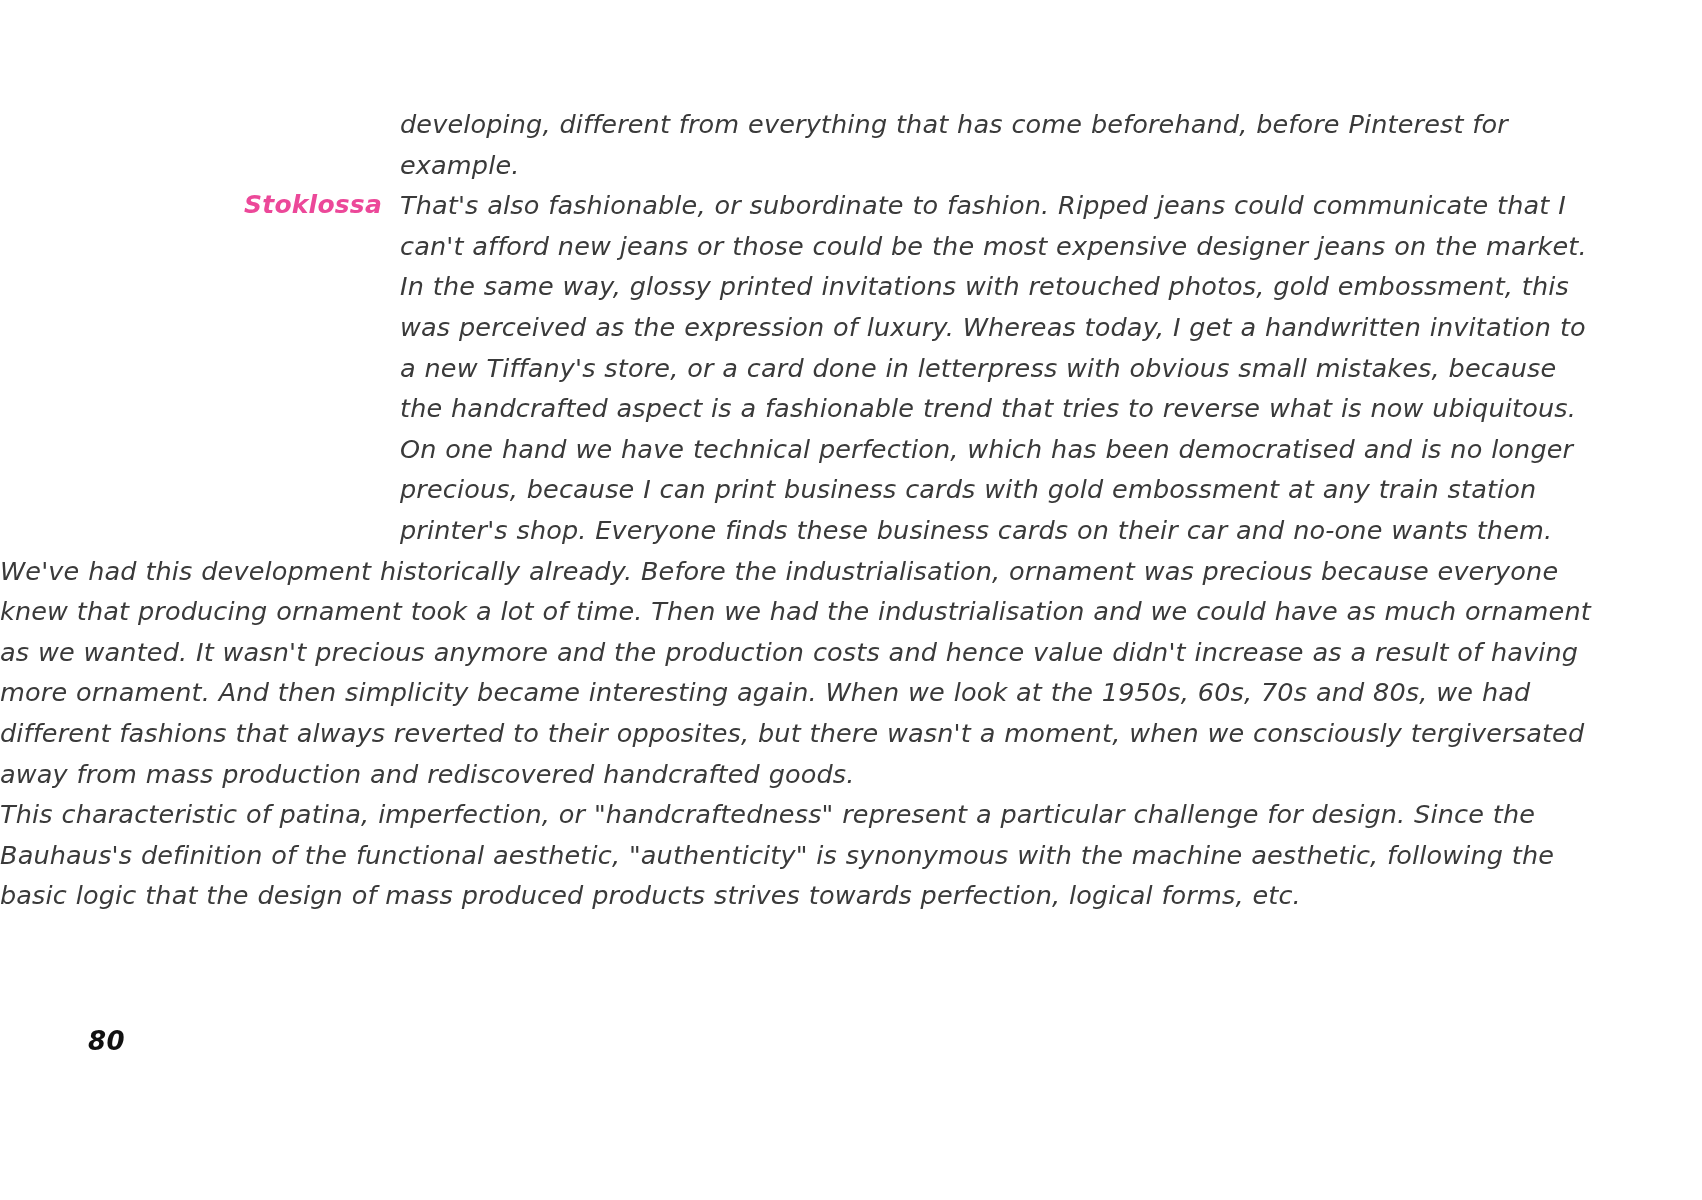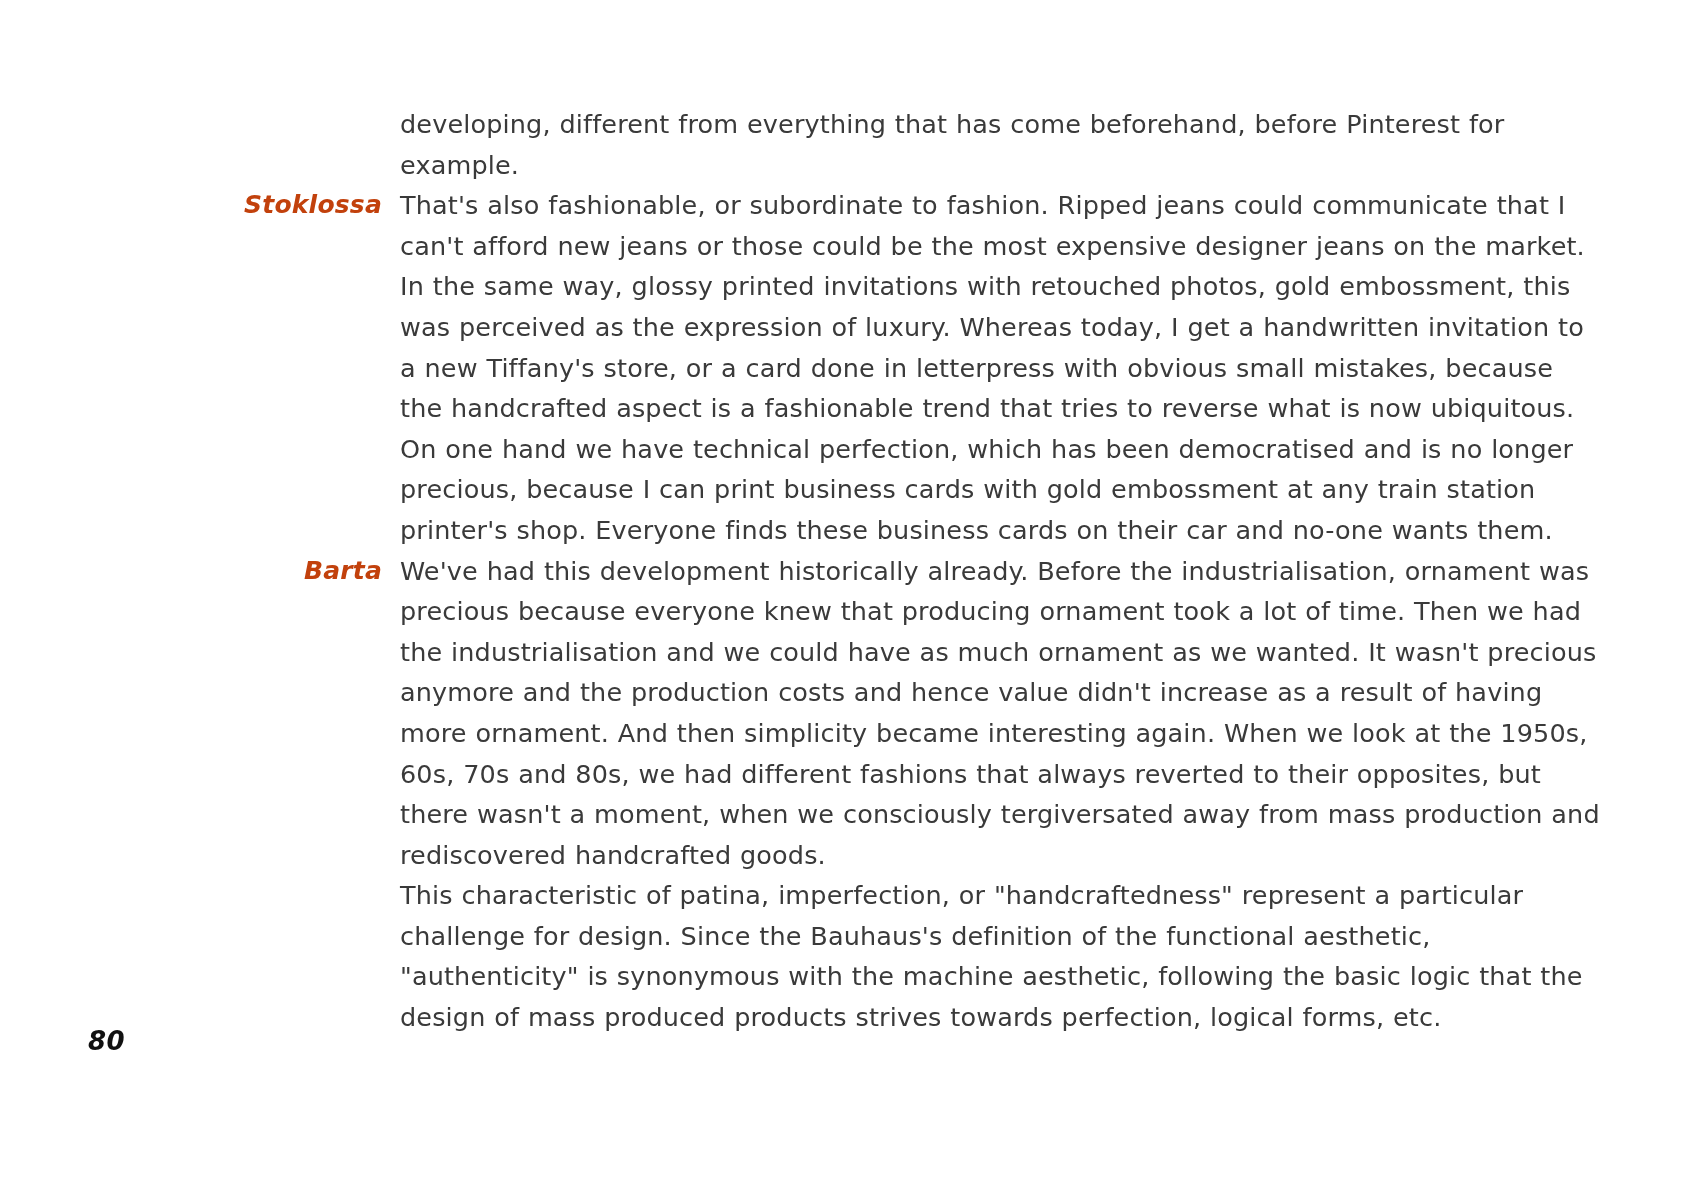--- a/index.html
+++ b/index.html
@@ -33,28 +33,29 @@
   .speaker-col {
     width: 400px;
     flex: 0 0 400px;
     text-align: right;
     padding-right: 18px;
     box-sizing: border-box;
     font-style: italic;
     font-weight: 600;
     font-size: 25px;
     line-height: 40.6px;
-    color: #c2410c;
+    color: #ec4899;
     letter-spacing: 0.2px;
   }
   .text-col {
     flex: 1 1 auto;
     width: 1140px;
     padding-right: 100px;
     box-sizing: border-box;
+    font-style: italic;
     font-size: 25.5px;
     line-height: 40.6px;
     color: #3a3a3a;
     letter-spacing: 0.15px;
     text-align: left;
     word-spacing: 0.5px;
   }
   .text-col p {
     margin: 0;
   }
@@ -84,21 +85,20 @@
     </div>
 
     <div class="turn">
       <div class="speaker-col">Stoklossa</div>
       <div class="text-col">
         <p>That's also fashionable, or subordinate to fashion. Ripped jeans could communicate that I can't afford new jeans or those could be the most expensive designer jeans on the market. In the same way, glossy printed invitations with retouched photos, gold embossment, this was perceived as the expression of luxury. Whereas today, I get a handwritten invitation to a new Tiffany's store, or a card done in letterpress with obvious small mistakes, because the handcrafted aspect is a fashionable trend that tries to reverse what is now ubiquitous. On one hand we have technical perfection, which has been democratised and is no longer precious, because I can print business cards with gold embossment at any train station printer's shop. Everyone finds these business cards on their car and no-one wants them.</p>
       </div>
     </div>
 
     <div class="turn">
-      <div class="speaker-col">Barta</div>
       <div class="text-col">
         <p>We've had this development historically already. Before the industrialisation, ornament was precious because everyone knew that producing ornament took a lot of time. Then we had the industrialisation and we could have as much ornament as we wanted. It wasn't precious anymore and the production costs and hence value didn't increase as a result of having more ornament. And then simplicity became interesting again. When we look at the 1950s, 60s, 70s and 80s, we had different fashions that always reverted to their opposites, but there wasn't a moment, when we consciously tergiversated away from mass production and rediscovered handcrafted goods.</p>
         <p>This characteristic of patina, imperfection, or "handcraftedness" represent a particular challenge for design. Since the Bauhaus's definition of the functional aesthetic, "authenticity" is synonymous with the machine aesthetic, following the basic logic that the design of mass produced products strives towards perfection, logical forms, etc.</p>
       </div>
     </div>
 
   </div>
 
   <div class="page-number">80</div>
 

